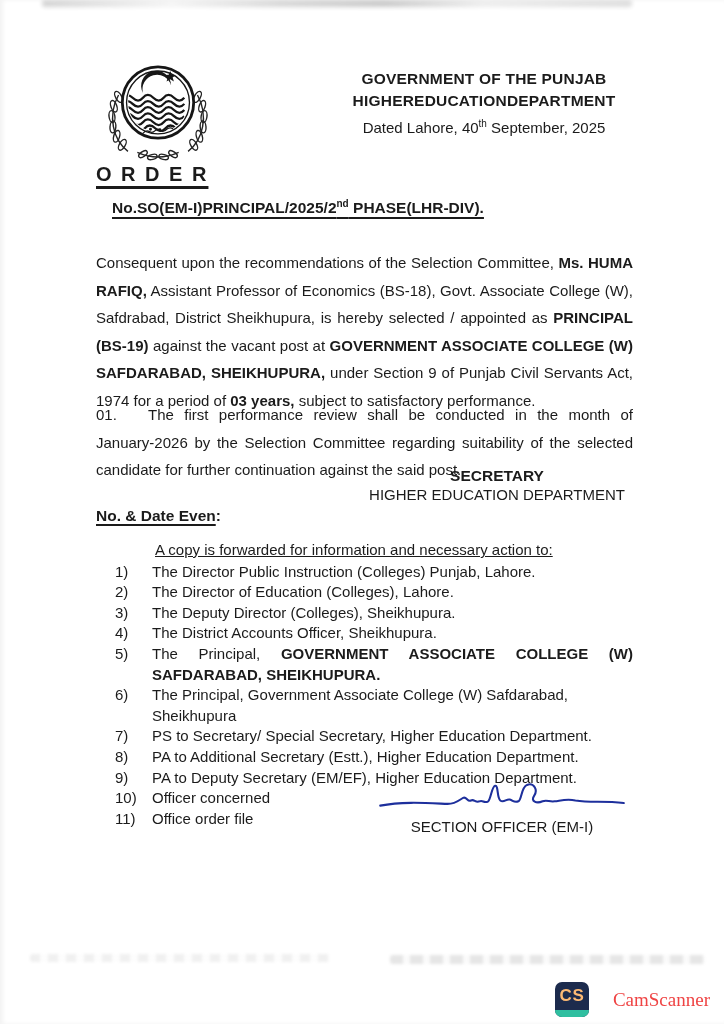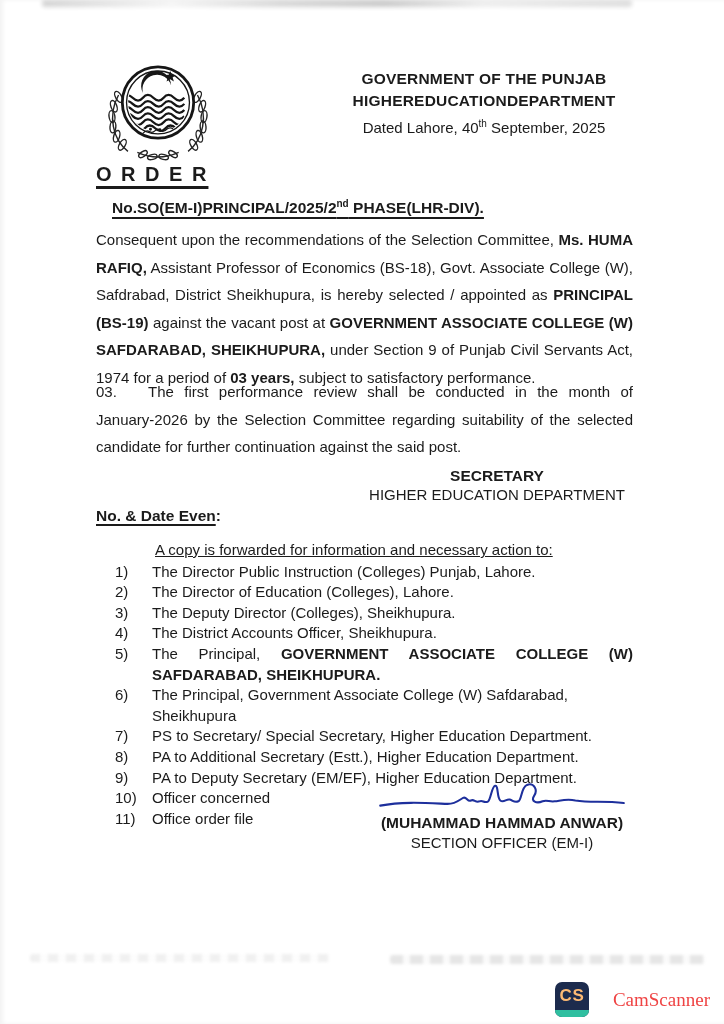--- a/index.html
+++ b/index.html
@@ -49,21 +49,21 @@
     text-decoration:underline; text-decoration-thickness:3px; text-underline-offset:5px;
     text-decoration-skip-ink:none;
   }
   .ref-line {
     position:absolute; left:112px; top:199px;
     font-size:15.5px; font-weight:bold;
     text-decoration:underline; text-decoration-thickness:2px; text-underline-offset:3.5px;
     text-decoration-skip-ink:none;
   }
 
-  .para { position:absolute; left:96px; width:537px; font-size:15px; line-height:27.5px; text-align:justify; }
+  .para { position:absolute; left:96px; width:537px; font-size:15px; line-height:27.5px; text-align:justify;margin-top:23px; }
   .para1 { top:226px; }
   .para2 { top:378px; }
   .para-num { display:inline-block; width:52px; }
 
   .secretary-block { position:absolute; left:347px; top:467px; width:300px; text-align:center; }
   .secretary-block .t1 { font-size:15.5px; font-weight:bold;text-align:center; }
   .secretary-block .t2 { font-size:15px; margin-top:1px; }
 
   .no-date { position:absolute; left:96px; top:507px; font-size:15.5px; font-weight:bold; }
 
@@ -161,21 +161,21 @@
     <div class="org-line2">HIGHEREDUCATIONDEPARTMENT</div>
     <div class="date-line"><span>Dated Lahore, 40</span><sup>th</sup><span> September, 2025</span></div>
   </div>
 
   <div class="order-heading">O R D E R</div>
 
   <div class="ref-line"><span>No.SO(EM-I)PRINCIPAL/2025/2</span><sup>nd</sup><span> PHASE(LHR-DIV).</span></div>
 
   <div class="para para1"><span>Consequent upon the recommendations of the Selection Committee, </span><span class="b">Ms. HUMA RAFIQ,</span><span> Assistant Professor of Economics (BS-18), Govt. Associate College (W), Safdrabad, District Sheikhupura, is hereby selected / appointed as </span><span class="b">PRINCIPAL (BS-19)</span><span> against the vacant post at </span><span class="b">GOVERNMENT ASSOCIATE COLLEGE (W) SAFDARABAD, SHEIKHUPURA,</span><span> under Section 9 of Punjab Civil Servants Act, 1974 for a period of </span><span class="b">03 years,</span><span> subject to satisfactory performance.</span></div>
 
-  <div class="para para2"><span class="para-num">03.</span><span>The first performance review shall be conducted in the month of January-2026 by the Selection Committee regarding suitability of the selected candidate for further continuation against the said post.</span></div>
+  <div class="para para2"><span class="para-num">01.</span><span>The first performance review shall be conducted in the month of January-2026 by the Selection Committee regarding suitability of the selected candidate for further continuation against the said post.</span></div>
 
   <div class="secretary-block">
     <div class="t1">SECRETARY</div>
     <div class="t2">HIGHER EDUCATION DEPARTMENT</div>
   </div>
 
   <div class="no-date"><span class="u">No. &amp; Date Even</span><span>:</span></div>
 
   <div class="distribution">
     <div class="dist-intro">A copy is forwarded for information and necessary action to:</div>
@@ -235,21 +235,20 @@
           <span class="dist-num">11)</span>
           <span class="dist-text"><span>Office order file</span></span>
         </div>
       </div>
   </div>
 
   <div class="sig-block">
     <svg class="sig-svg" viewBox="0 0 290 44" aria-hidden="true">
       <path d="M4,32 C30,27 58,29 82,30 C92,30 96,25 100,23 C104,21 105,28 109,26 C113,24 114,29 119,27 C123,25 124,30 129,27 C132,25 133,10 137,9 C141,8 139,23 143,26 C147,29 150,24 154,25 C158,26 159,29 164,27 C168,25 167,11 174,8 C182,5 187,14 182,21 C178,27 185,30 192,27 C197,25 200,28 206,27 C214,26 220,24 230,26 C248,29 262,26 286,29" fill="none" stroke="#1d2f9c" stroke-width="2.4" stroke-linecap="round"></path>
     </svg>
-    <div class="sig-name">(MUHAMMAD HAMMAD ANWAR)</div>
     <div class="sig-title">SECTION OFFICER (EM-I)</div>
   </div>
 
   <div class="bleed-mid-left"></div>
   <div class="bleed-mid-right"></div>
 
   <div class="camscanner">
     <div class="cs-icon">
       <span class="cs-letters">CS</span>
     </div>

